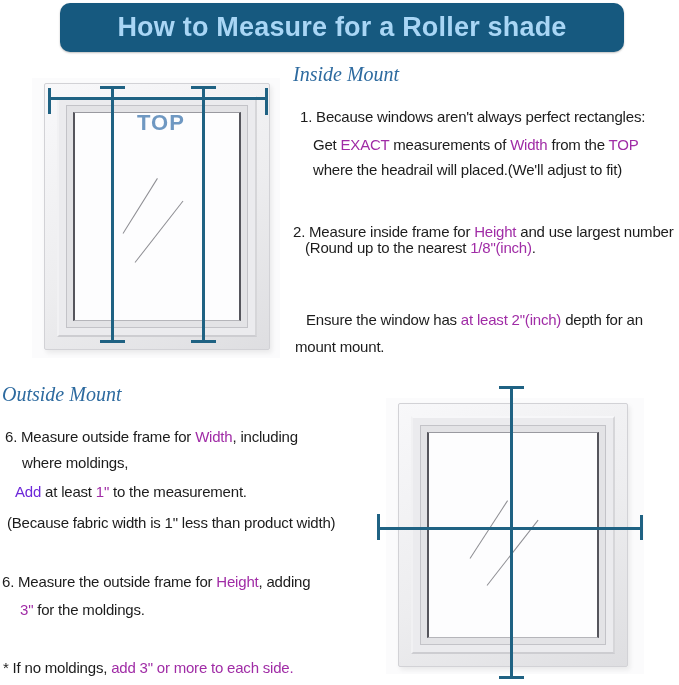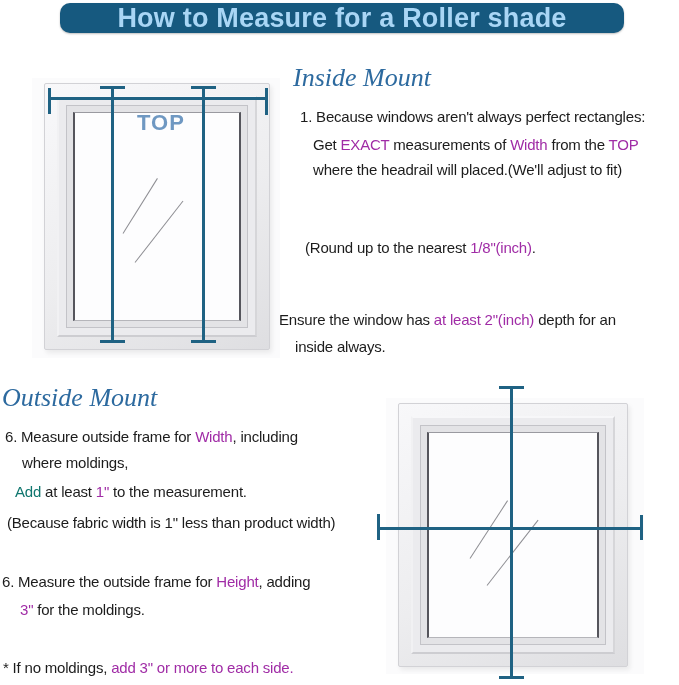--- a/index.html
+++ b/index.html
@@ -1,29 +1,29 @@
 <!DOCTYPE html>
 <html style="--c-purple: #a02ca6; --c-black: #1c1c1c; --c-heading_blue: #2d6a9f; --c-title_bg: #16597f; --c-title_text: #a9d6f5; --c-measure_line: #1f6283; --c-top_label: #6f98c2;"><head>
 <meta charset="utf-8">
 <style>
   html,body{margin:0;padding:0;background:#fff;}
   .canvas{position:relative;width:679px;height:685px;background:#ffffff;overflow:hidden;
           font-family:"Liberation Sans",sans-serif;}
 
   
-  .title-bar{position:absolute;left:60px;top:3px;width:564px;height:30px;
+  .title-bar{position:absolute;left:60px;top:3px;width:564px;height:49px;
              background:var(--c-title_bg,#16597f);border-radius:10px;
              display:flex;align-items:center;justify-content:center;
              box-shadow:0 1px 2px rgba(0,0,0,.25);}
   .title-text{font-weight:bold;font-size:27px;color:var(--c-title_text,#a9d6f5);
               white-space:nowrap;letter-spacing:.2px;}
 
   
   .heading{position:absolute;font-family:"Liberation Serif",serif;font-style:italic;
-           font-size:26px;color:var(--c-heading_blue,#2d6a9f);white-space:nowrap;}
+           font-size:20px;color:var(--c-heading_blue,#2d6a9f);white-space:nowrap;}
 
   
   .t{position:absolute;font-size:15px;line-height:18px;letter-spacing:-0.2px;
      color:var(--c-black,#1c1c1c);white-space:nowrap;}
 
   
   .window{position:absolute;}
   .wf1{position:absolute;inset:0;border-radius:2px;border:1px solid #d2d2d6;
        background:linear-gradient(150deg,#f8f8fa 0%,#ededef 55%,#dedee1 100%);
        box-shadow:2px 3px 5px rgba(0,0,0,.07);}
@@ -78,30 +78,31 @@
   <div class="ml" style="left:191px;top:340px;width:25px;height:3px"></div>
 
   <span class="top-label" style="left:137px;top:110px">TOP</span>
 
   <div class="heading" style="left:293px;top:63px">Inside Mount</div>
 
   <div class="t" style="left:300px;top:108px"><span>1. Because windows aren't always perfect rectangles:</span></div>
   <div class="t" style="left:313px;top:161px"><span>where the headrail will placed.(We'll adjust to fit)</span></div>
   <div class="t" style="left:313px;top:136px"><span>Get </span><span style="color: rgb(160, 44, 166);">EXACT</span><span> measurements of </span><span style="color: rgb(160, 44, 166);">Width</span><span> from the </span><span style="color: rgb(160, 44, 166);">TOP</span></div>
 
+  <div class="t" style="left:293px;top:223px"><span>2. Measure inside frame for </span><span style="color: rgb(160, 44, 166);">Height</span><span> and use largest number</span></div>
   <div class="t" style="left:305px;top:239px"><span>(Round up to the nearest </span><span style="color: rgb(160, 44, 166);">1/8"(inch)</span><span>.</span></div>
 
-  <div class="t" style="left:279px;top:311px"><span>Ensure the window has </span><span style="color: rgb(160, 44, 166);">at least 2"(inch)</span><span> depth for an</span></div>
-  <div class="t" style="left:295px;top:338px"><span>inside always.</span></div>
+  <div class="t" style="left:306px;top:311px"><span>Ensure the window has </span><span style="color: rgb(160, 44, 166);">at least 2"(inch)</span><span> depth for an</span></div>
+  <div class="t" style="left:295px;top:338px"><span>mount mount.</span></div>
 
   <div class="heading" style="left:2px;top:383px">Outside Mount</div>
 
   <div class="t" style="left:5px;top:428px"><span>6. Measure outside frame for </span><span style="color: rgb(160, 44, 166);">Width</span><span>, including</span></div>
   <div class="t" style="left:22px;top:454px"><span>where moldings,</span></div>
-  <div class="t" style="left:15px;top:483px"><span style="color: #0f766e;">Add</span><span> at least </span><span style="color: rgb(160, 44, 166);">1"</span><span> to the measurement.</span></div>
+  <div class="t" style="left:15px;top:483px"><span style="color: #6d28d9;">Add</span><span> at least </span><span style="color: rgb(160, 44, 166);">1"</span><span> to the measurement.</span></div>
   <div class="t" style="left:7px;top:514px"><span>(Because fabric width is 1" less than product width)</span></div>
 
   <div class="t" style="left:2px;top:573px"><span>6. Measure the outside frame for </span><span style="color: rgb(160, 44, 166);">Height</span><span>, adding</span></div>
   <div class="t" style="left:20px;top:601px"><span style="color: rgb(160, 44, 166);">3"</span><span>  for the moldings.</span></div>
 
   <div class="t" style="left:3px;top:659px"><span>* If no moldings, </span><span style="color: rgb(160, 44, 166);">add 3" or more to each side.</span></div>
 
   <div class="window" style="left:398px;top:403px;width:230px;height:264px">
     <div class="wf1"></div>
     <div class="wf2"></div>

